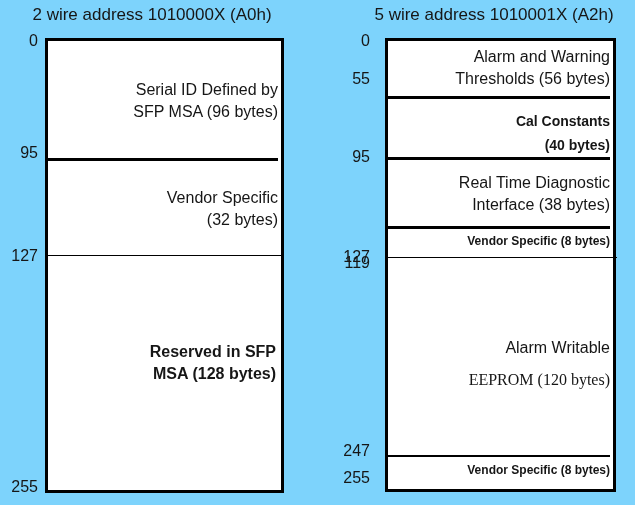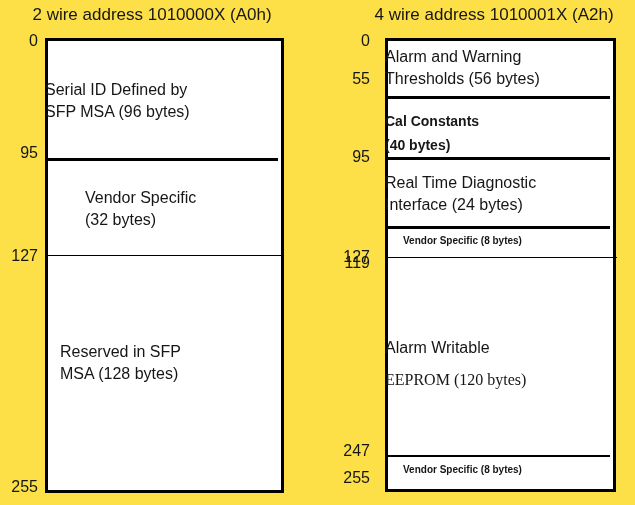--- a/index.html
+++ b/index.html
@@ -8,21 +8,21 @@
     background: #ffffff;
   }
   body {
     font-family: "Liberation Sans", sans-serif;
     color: #111111;
   }
   .canvas {
     position: relative;
     width: 635px;
     height: 505px;
-    background: #fde047;
+    background: #7dd3fc;
     overflow: hidden;
   }
   .diagram-title {
     position: absolute;
     top: 5px;
     font-size: 17px;
     line-height: 20px;
     white-space: nowrap;
     transform: translateX(-50%);
     color: #161616;
@@ -31,36 +31,35 @@
     position: absolute;
     border: 3px solid #000000;
     background: #ffffff;
   }
   .hline {
     position: absolute;
     background: #000000;
   }
   .sect {
     position: absolute;
-    text-align: left;
+    text-align: right;
     font-size: 16px;
     line-height: 22px;
     white-space: pre-line;
     color: #161616;
   }
   .sect.bold {
     font-weight: bold;
     font-size: 14px;
     line-height: 24px;
   }
   .sect.bold-single {
     font-weight: bold;
-    font-size: 10px;
+    font-size: 12px;
     line-height: 22px;
-    padding-left: 18px;
   }
   .tick {
     position: absolute;
     font-size: 16px;
     line-height: 18px;
     text-align: right;
     color: #161616;
   }
   .tickcol-left { left: 0; width: 38px; }
   .tickcol-right { left: 330px; width: 40px; }
@@ -73,48 +72,48 @@
   <div>
     <div class="diagram-title" style="left:152px;">2 wire address 1010000X (A0h)</div>
 
     <div class="membox" style="left:45px; top:38px; width:233px; height:449px;"></div>
 
     <div class="hline" style="left:45px; top:158px; width:233px; height:3px;"></div>
     <div class="hline" style="left:45px; top:255px; width:238px; height:1px;"></div>
 
     <div class="sect" style="left:45px; top:79px; width:233px;">Serial ID Defined by
 SFP MSA (96 bytes)</div>
-    <div class="sect" style="left:45px; top:187px; width:233px;padding-left:40px;">Vendor Specific
+    <div class="sect" style="left:45px; top:187px; width:233px;">Vendor Specific
 (32 bytes)</div>
-    <div class="sect" style="left:60px; top:341px; width:233px;">Reserved in SFP
+    <div class="sect" style="left:43px; top:341px; width:233px;font-weight:bold;">Reserved in SFP
 MSA (128 bytes)</div>
 
     <div class="tick tickcol-left" style="top:32px;">0</div>
     <div class="tick tickcol-left" style="top:144px;">95</div>
     <div class="tick tickcol-left" style="top:247px;">127</div>
     <div class="tick tickcol-left" style="top:478px;">255</div>
   </div>
 
   <div>
-    <div class="diagram-title" style="left:494px;">4 wire address 1010001X (A2h)</div>
+    <div class="diagram-title" style="left:494px;">5 wire address 1010001X (A2h)</div>
 
     <div class="membox" style="left:385px; top:38px; width:225px; height:448px;"></div>
 
     <div class="hline" style="left:385px; top:96px; width:225px; height:3px;"></div>
     <div class="hline" style="left:385px; top:157px; width:225px; height:3px;"></div>
     <div class="hline" style="left:385px; top:226px; width:225px; height:3px;"></div>
     <div class="hline" style="left:385px; top:257px; width:232px; height:1px;"></div>
     <div class="hline" style="left:385px; top:455px; width:225px; height:2px;"></div>
 
     <div class="sect" style="left:385px; top:46px; width:225px;">Alarm and Warning
 Thresholds (56 bytes)</div>
     <div class="sect bold" style="left:385px; top:109px; width:225px;">Cal Constants
 (40 bytes)</div>
     <div class="sect" style="left:385px; top:172px; width:225px;">Real Time Diagnostic
-Interface (24 bytes)</div>
+Interface (38 bytes)</div>
     <div class="sect bold-single" style="left:385px; top:230px; width:225px;">Vendor Specific (8 bytes)</div>
     <div class="sect" style="left:385px; top:337px; width:225px;">Alarm Writable</div>
     <div class="sect" style="left:385px; top:369px; width:225px;font-family:Liberation Serif, serif;">EEPROM (120 bytes)</div>
     <div class="sect bold-single" style="left:385px; top:459px; width:225px;">Vendor Specific (8 bytes)</div>
 
     <div class="tick tickcol-right" style="top:32px;">0</div>
     <div class="tick tickcol-right" style="top:70px;">55</div>
     <div class="tick tickcol-right" style="top:148px;">95</div>
     <div class="tick tickcol-right" style="top:222px;margin-top:32px;">119</div>
     <div class="tick tickcol-right" style="top:248px;">127</div>

